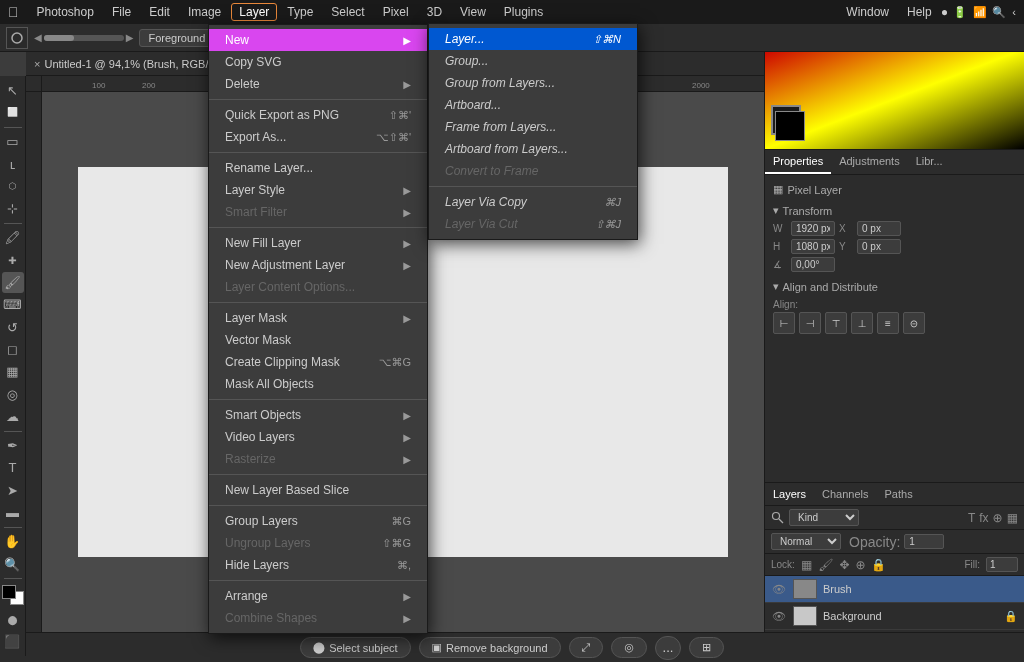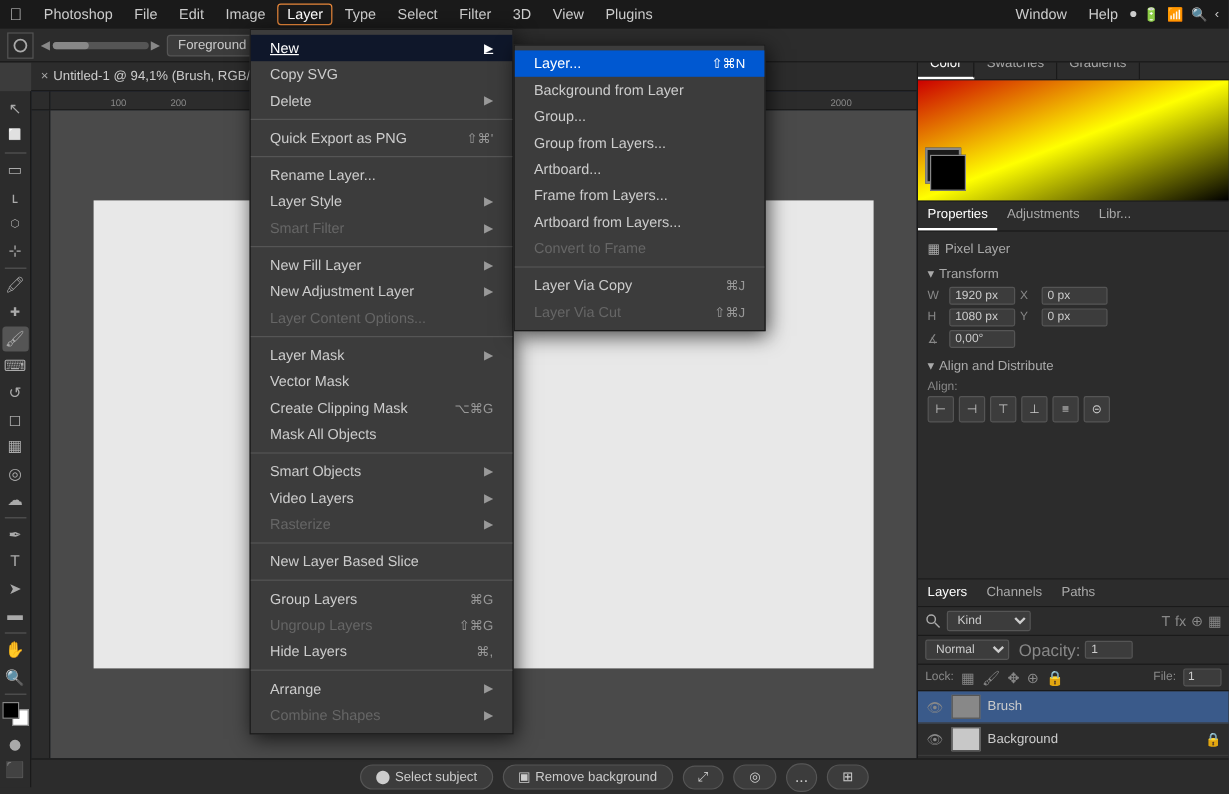--- a/index.html
+++ b/index.html
@@ -196,21 +196,20 @@
     #right-panel {
       position: absolute;
       top: 24px;
       right: 0;
       width: 260px;
       bottom: 0;
       background: #2c2c2c;
       border-left: 1px solid #1a1a1a;
       display: flex;
       flex-direction: column;
-      margin-top: 18px;
     }
 
     
     #color-panel {
       border-bottom: 1px solid #1a1a1a;
     }
     #color-panel-tabs {
       display: flex;
       background: #2c2c2c;
       border-bottom: 1px solid #1a1a1a;
@@ -292,21 +291,21 @@
       font-size: 10px;
       color: #888;
       width: 14px;
     }
     .prop-input {
       background: #3c3c3c;
       border: 1px solid #555;
       color: #ccc;
       font-size: 10px;
       padding: 1px 4px;
-      width: 55px;
+      width: 44px;
       border-radius: 2px;
     }
 
     
     #layers-panel {
       height: 180px;
       border-top: 1px solid #1a1a1a;
       display: flex;
       flex-direction: column;
     }
@@ -494,28 +493,29 @@
     .dropdown-item .shortcut {
       color: #999;
       font-size: 11px;
       margin-left: 16px;
     }
     .dropdown-item .arrow { font-size: 10px; color: #999; }
 
     
     #new-submenu {
       position: absolute;
-      top: 37px;
+      top: 23px;
       left: 428px;
       width: 210px;
       background: #3c3c3c;
       border: 1px solid #1a1a1a;
       box-shadow: 2px 4px 16px rgba(0,0,0,0.7);
       z-index: 201;
       padding: 4px 0;
+      font-style: italic;
     }
     .submenu-item {
       padding: 4px 16px;
       font-size: 12px;
       color: #ccc;
       cursor: pointer;
       display: flex;
       align-items: center;
       justify-content: space-between;
       white-space: nowrap;
@@ -526,39 +526,38 @@
     }
     .submenu-item.disabled { color: #666; cursor: default; }
     .submenu-item .shortcut {
       color: #999;
       font-size: 11px;
     }
     .submenu-item.active-item .shortcut { color: #fff; }
 
     
     .dropdown-item.new-highlighted {
-      background: #0f172a;
+      background: #d946ef;
       color: #fff;
-      text-decoration: underline;
     }
     .dropdown-item.new-highlighted .arrow { color: #fff; }
   </style>
 </head>
 <body>
 
 <div id="menubar">
   <span class="apple-logo"></span>
   <span class="menu-item">Photoshop</span>
   <span class="menu-item">File</span>
   <span class="menu-item">Edit</span>
   <span class="menu-item">Image</span>
   <span class="menu-item highlighted" style="border: 1.5px solid #e8873a; color:#fff; padding:1px 7px;">Layer</span>
   <span class="menu-item">Type</span>
   <span class="menu-item">Select</span>
-  <span class="menu-item">Filter</span>
+  <span class="menu-item">Pixel</span>
   <span class="menu-item">3D</span>
   <span class="menu-item">View</span>
   <span class="menu-item">Plugins</span>
   <span class="menu-spacer"></span>
   <span class="menu-item">Window</span>
   <span class="menu-item">Help</span>
   <div class="menu-right">
 
     <span>⏺</span>
     <span>🔋</span>
@@ -747,21 +746,21 @@
       <input style="width: 40px; background: rgb(60, 60, 60); border: 1px solid rgb(85, 85, 85); color: rgb(204, 204, 204); font-size: 10px; padding: 1px 4px; border-radius: 2px;" value="1">
     </div>
     <div id="layers-lock-row">
       <span>Lock:</span>
       <span class="lock-icon">▦</span>
       <span class="lock-icon">🖌</span>
       <span class="lock-icon">✥</span>
       <span class="lock-icon">⊕</span>
       <span class="lock-icon">🔒</span>
       <div style="flex:1;"></div>
-      <span style="font-size:10px;color:#888;">File:</span>
+      <span style="font-size:10px;color:#888;">Fill:</span>
       <input style="width: 32px; background: rgb(60, 60, 60); border: 1px solid rgb(85, 85, 85); color: rgb(204, 204, 204); font-size: 10px; padding: 1px 3px; border-radius: 2px;" value="1">
     </div>
     <div id="layers-list">
 
       <div class="layer-item active">
         <div class="layer-eye">👁</div>
         <div class="layer-thumb" style="background:#888;"></div>
         <span class="layer-name">Brush</span>
       </div>
 
@@ -811,20 +810,24 @@
   </div>
   <div class="dropdown-item">
     <span>Delete</span>
     <span class="arrow">▶</span>
   </div>
   <div class="menu-separator"></div>
   <div class="dropdown-item">
     <span>Quick Export as PNG</span>
     <span class="shortcut">⇧⌘'</span>
   </div>
+  <div class="dropdown-item">
+    <span>Export As...</span>
+    <span class="shortcut">⌥⇧⌘'</span>
+  </div>
   <div class="menu-separator"></div>
   <div class="dropdown-item">
     <span>Rename Layer...</span>
   </div>
   <div class="dropdown-item">
     <span>Layer Style</span>
     <span class="arrow">▶</span>
   </div>
   <div class="dropdown-item disabled">
     <span>Smart Filter</span>
@@ -898,23 +901,20 @@
   </div>
 
 </div>
 
 <div id="new-submenu">
   <div class="submenu-item active-item">
     <span>Layer...</span>
     <span class="shortcut">⇧⌘N</span>
   </div>
   <div class="submenu-item">
-    <span>Background from Layer</span>
-  </div>
-  <div class="submenu-item">
     <span>Group...</span>
   </div>
   <div class="submenu-item">
     <span>Group from Layers...</span>
   </div>
   <div class="submenu-item">
     <span>Artboard...</span>
   </div>
   <div class="submenu-item">
     <span>Frame from Layers...</span>

